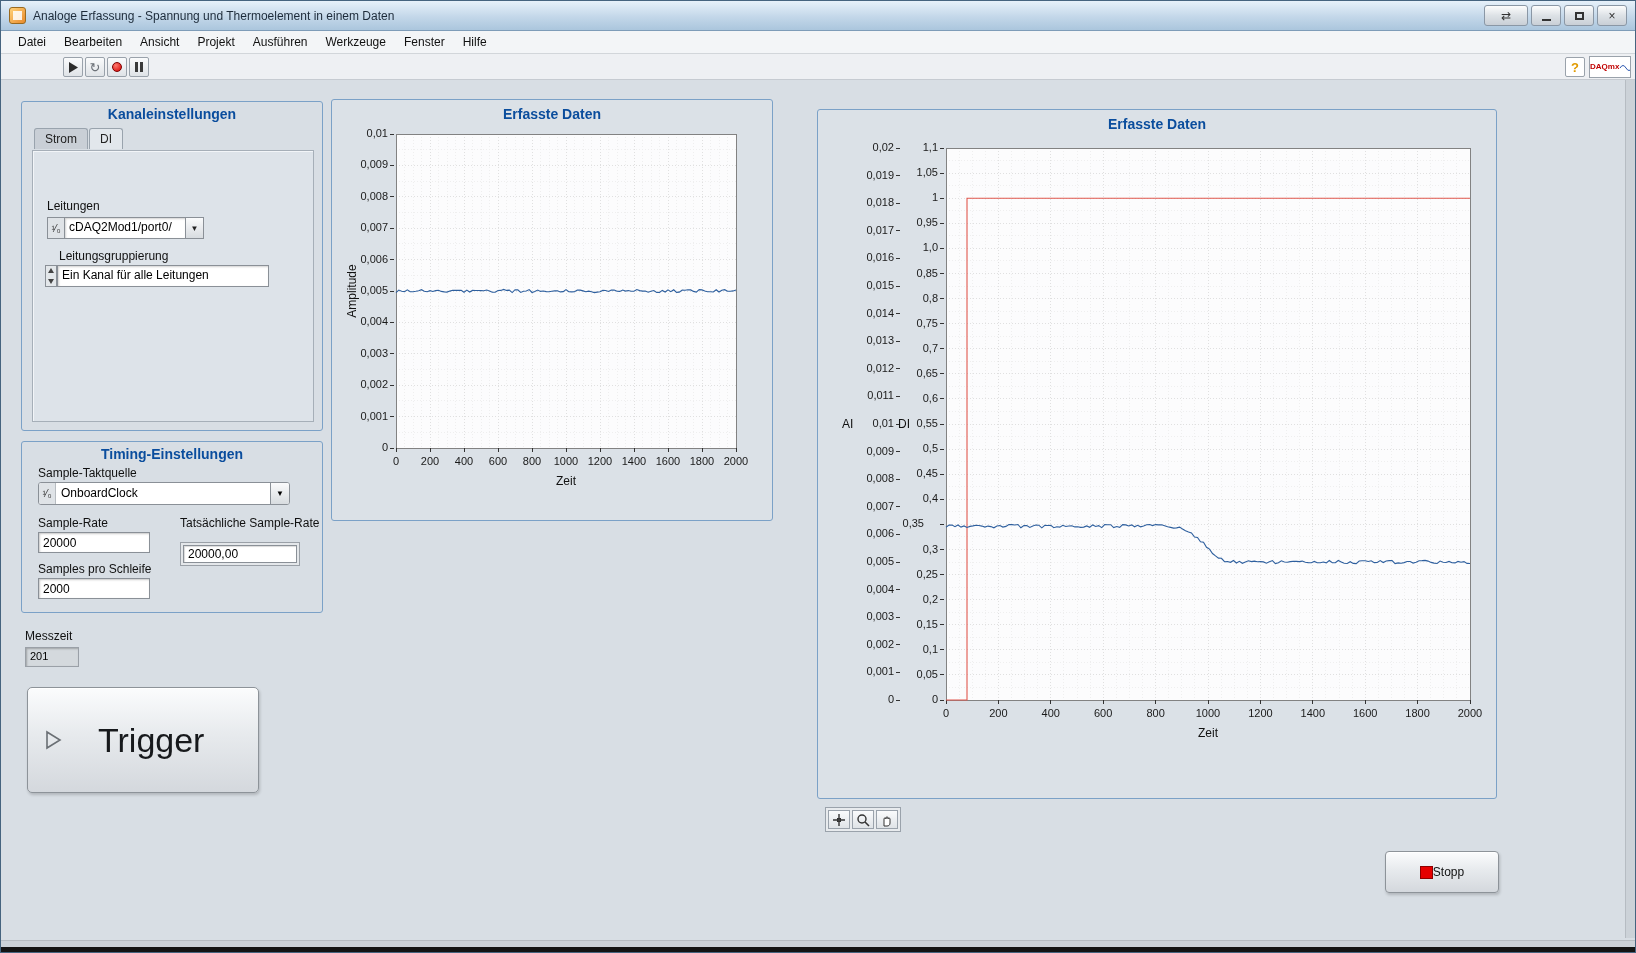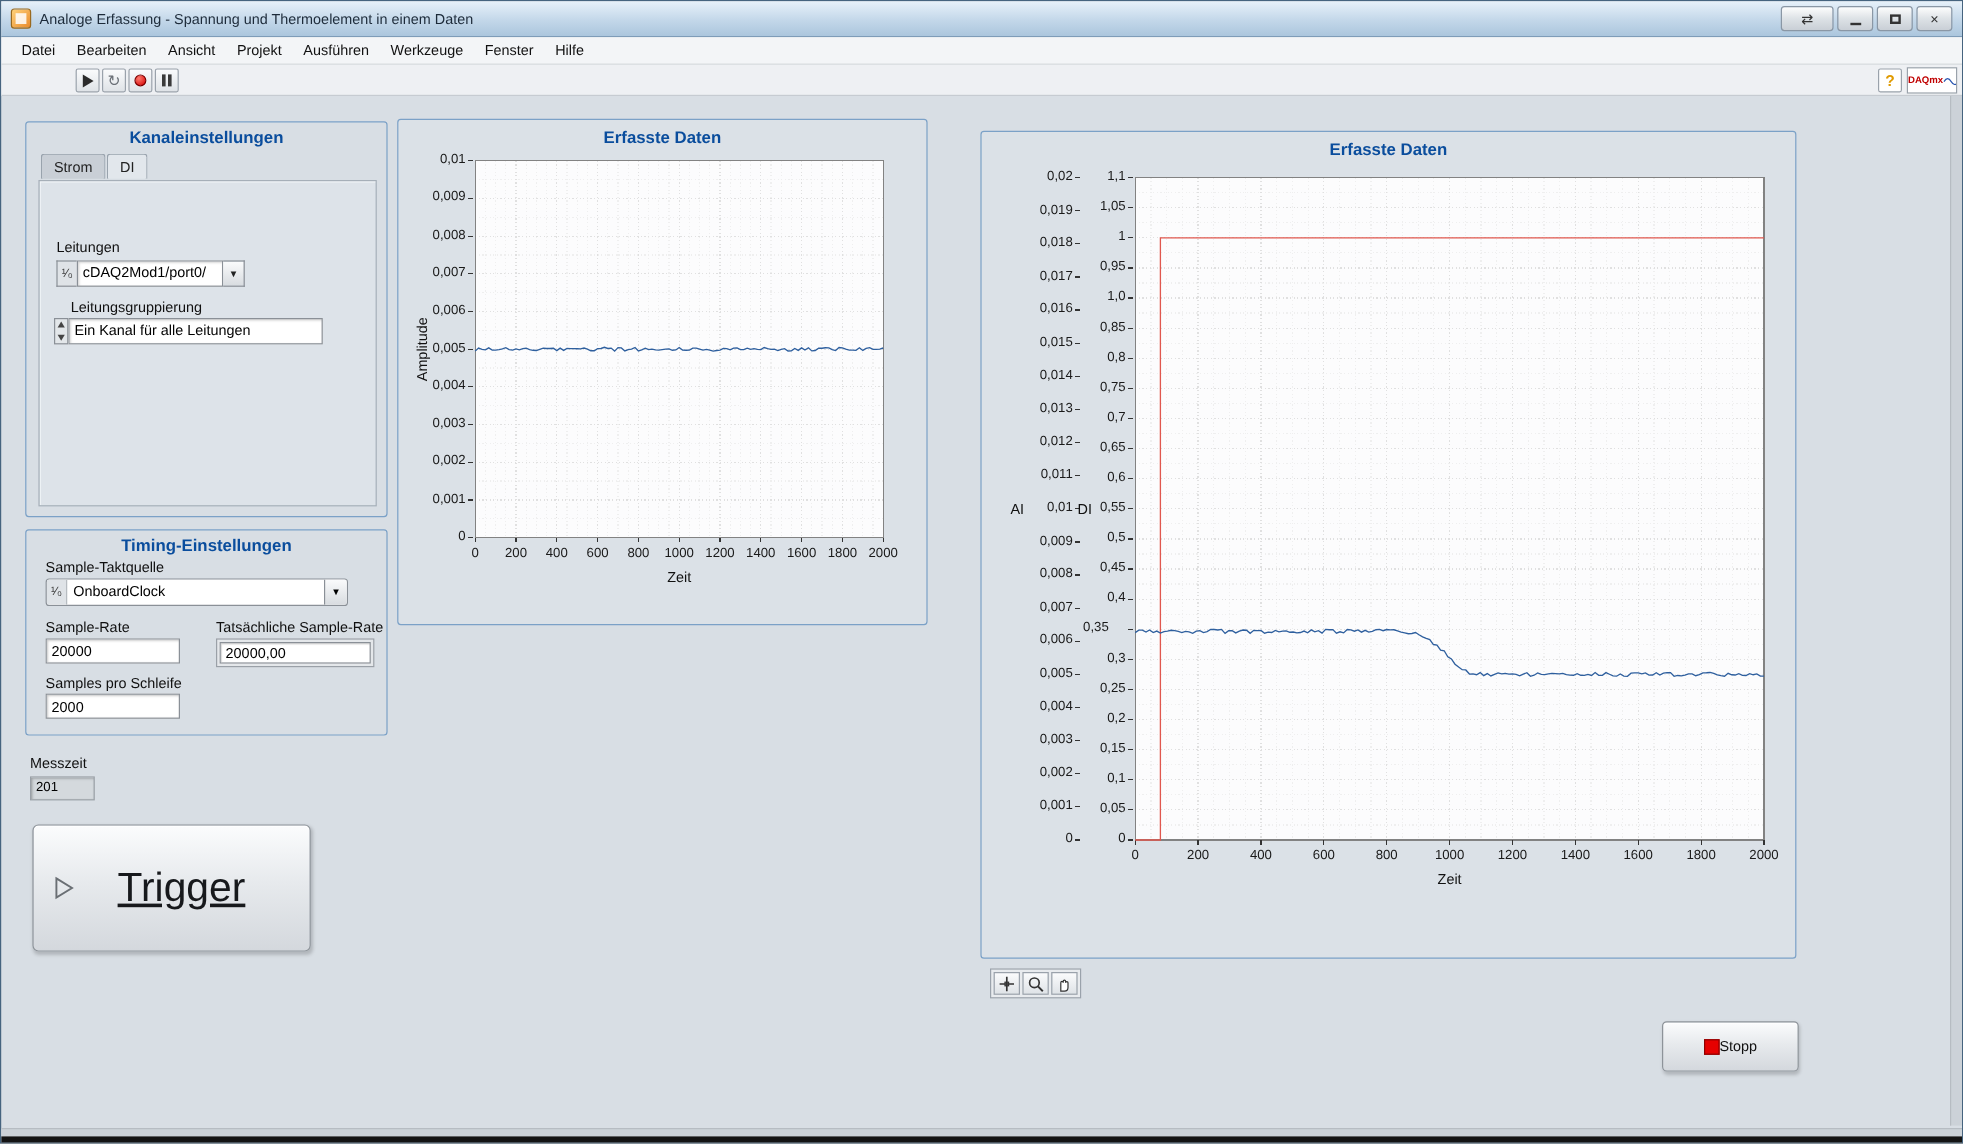--- a/index.html
+++ b/index.html
@@ -71,21 +71,21 @@
 .tabrow{position:absolute;display:flex;gap:1px;}
 .tab{font-size:12px;padding:3px 10px;border:1px solid #99a3ad;border-bottom:none;border-radius:3px 3px 0 0;
   background:#c9cfd6;color:#222;}
 .tab.active{background:#e2e7ec;position:relative;z-index:2;}
 .tabpage{position:absolute;border:1px solid #a6afb8;background:#dde3e9;box-shadow:inset 1px 1px 0 #f2f5f8;}
 
 
 .trigger-btn{position:absolute;left:26px;top:686px;width:232px;height:106px;border-radius:5px;border:1px solid #8d9399;
   background:linear-gradient(#fbfcfd,#e7eaed 45%,#d4d8dd);box-shadow:inset 0 1px 0 #fff,1px 2px 3px rgba(0,0,0,.18);
   display:flex;align-items:center;}
-.trigger-label{font-size:34px;color:#17191c;margin-left:34px;text-decoration:underline;}
+.trigger-label{font-size:34px;color:#17191c;margin-left:34px;}
 .stop-btn{position:absolute;left:1384px;top:850px;width:114px;height:42px;border-radius:4px;border:1px solid #8d9399;
   background:linear-gradient(#fbfcfd,#e7eaed 45%,#d4d8dd);box-shadow:inset 0 1px 0 #fff,1px 2px 3px rgba(0,0,0,.18);
   display:flex;align-items:center;justify-content:center;}
 .stop-square{width:13px;height:13px;background:#e60000;border:1px solid #8d0000;}
 .stop-label{font-size:12px;color:#111;}
 
 
 .chart-panel{position:absolute;border:1px solid #7ba1c7;border-radius:3px;background:#dbe1e7;}
 .chart-title{position:absolute;left:0;right:0;top:6px;text-align:center;color:#0a4d9d;font-weight:bold;font-size:14px;}
 .chart-body{position:absolute;}
@@ -199,21 +199,21 @@
     <div class="grouptitle">Timing-Einstellungen</div>
     <span class="lv-label" style="left:16px;top:24px">Sample-Taktquelle</span>
     <div class="sys-combo" style="left:16px;top:40px;width:252px">
       <span class="io-glyph">¹⁄₀</span>
       <span class="txt">OnboardClock</span>
       <span class="arr">▼</span>
     </div>
     <span class="lv-label" style="left:16px;top:74px">Sample-Rate</span>
     <span class="lv-label" style="left:158px;top:74px">Tatsächliche Sample-Rate</span>
     <input class="lv-input" style="left: 16px; top: 90px; width: 112px;" value="20000">
-    <div class="ind-wrap" style="left:158px;top:90px;width:132px">
+    <div class="ind-wrap" style="left:158px;top:100px;width:120px">
       <span class="ind-inner">20000,00</span>
     </div>
     <span class="lv-label" style="left:16px;top:120px">Samples pro Schleife</span>
     <input class="lv-input" style="left: 16px; top: 136px; width: 112px;" value="2000">
   </div>
 
   <span class="lv-label" style="left:24px;top:628px">Messzeit</span>
   <div class="ind-flat" style="left:24px;top:646px;width:54px;height:20px">201</div>
 
   <div class="trigger-btn">

